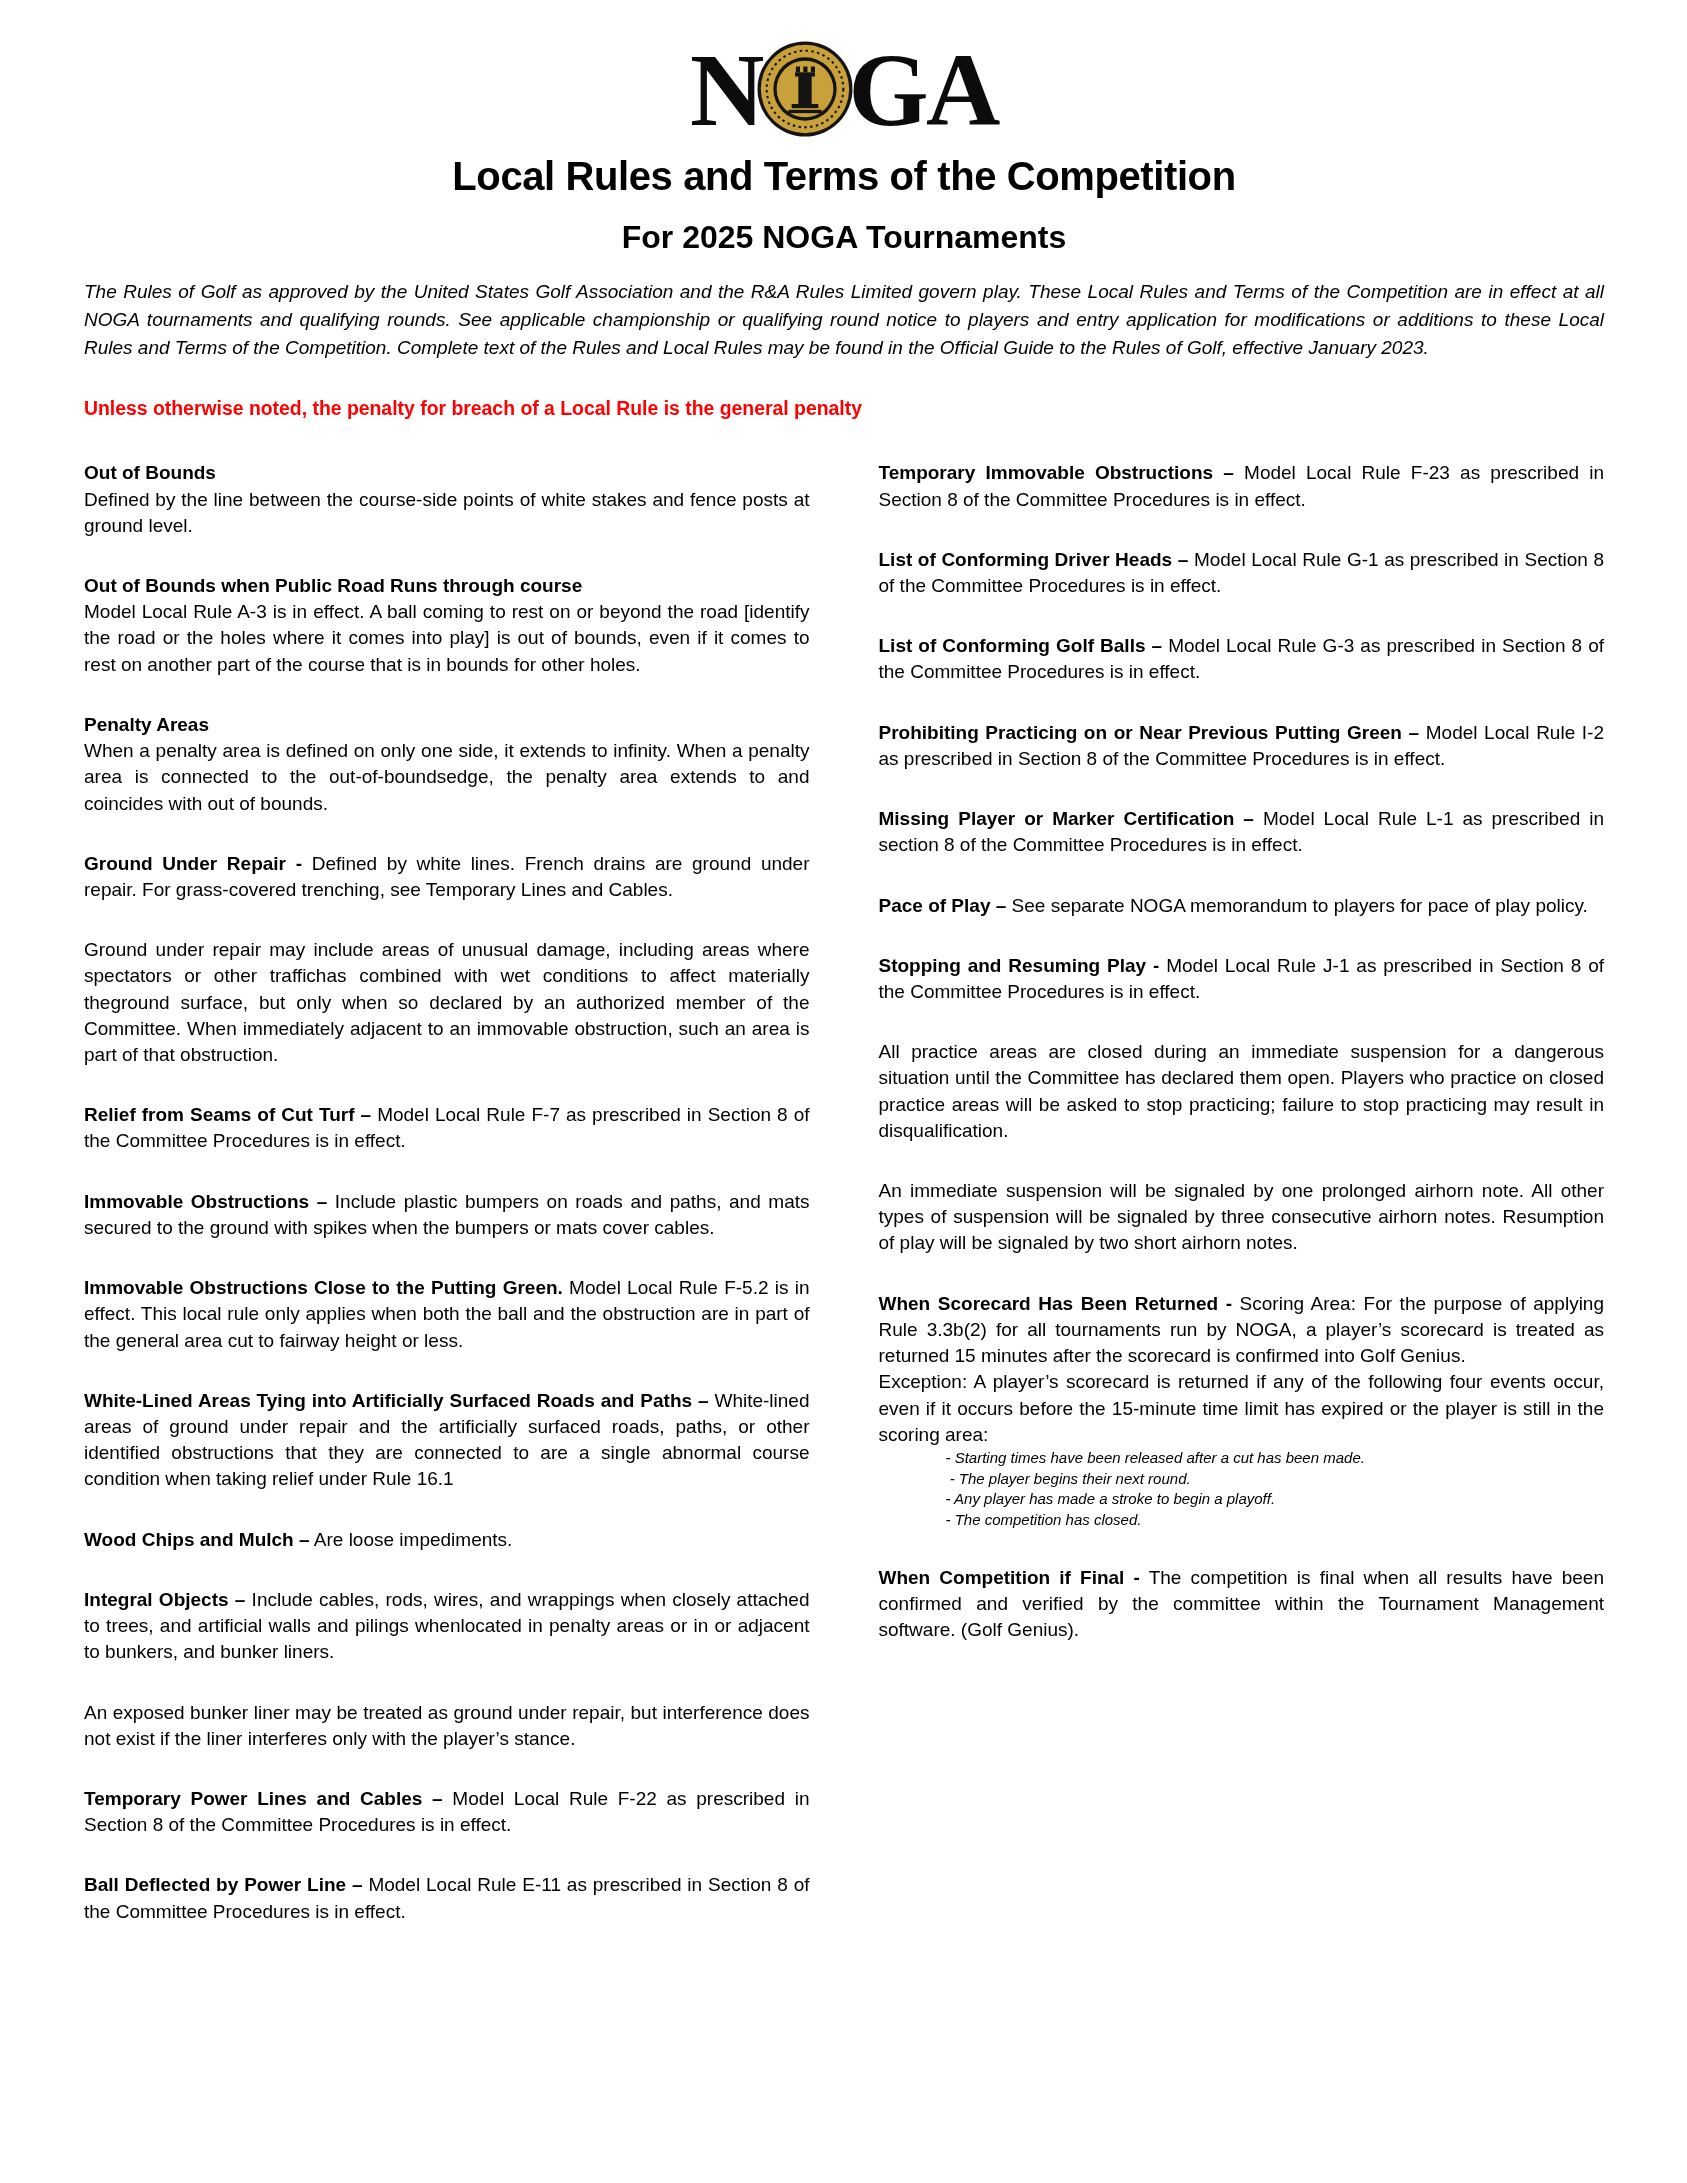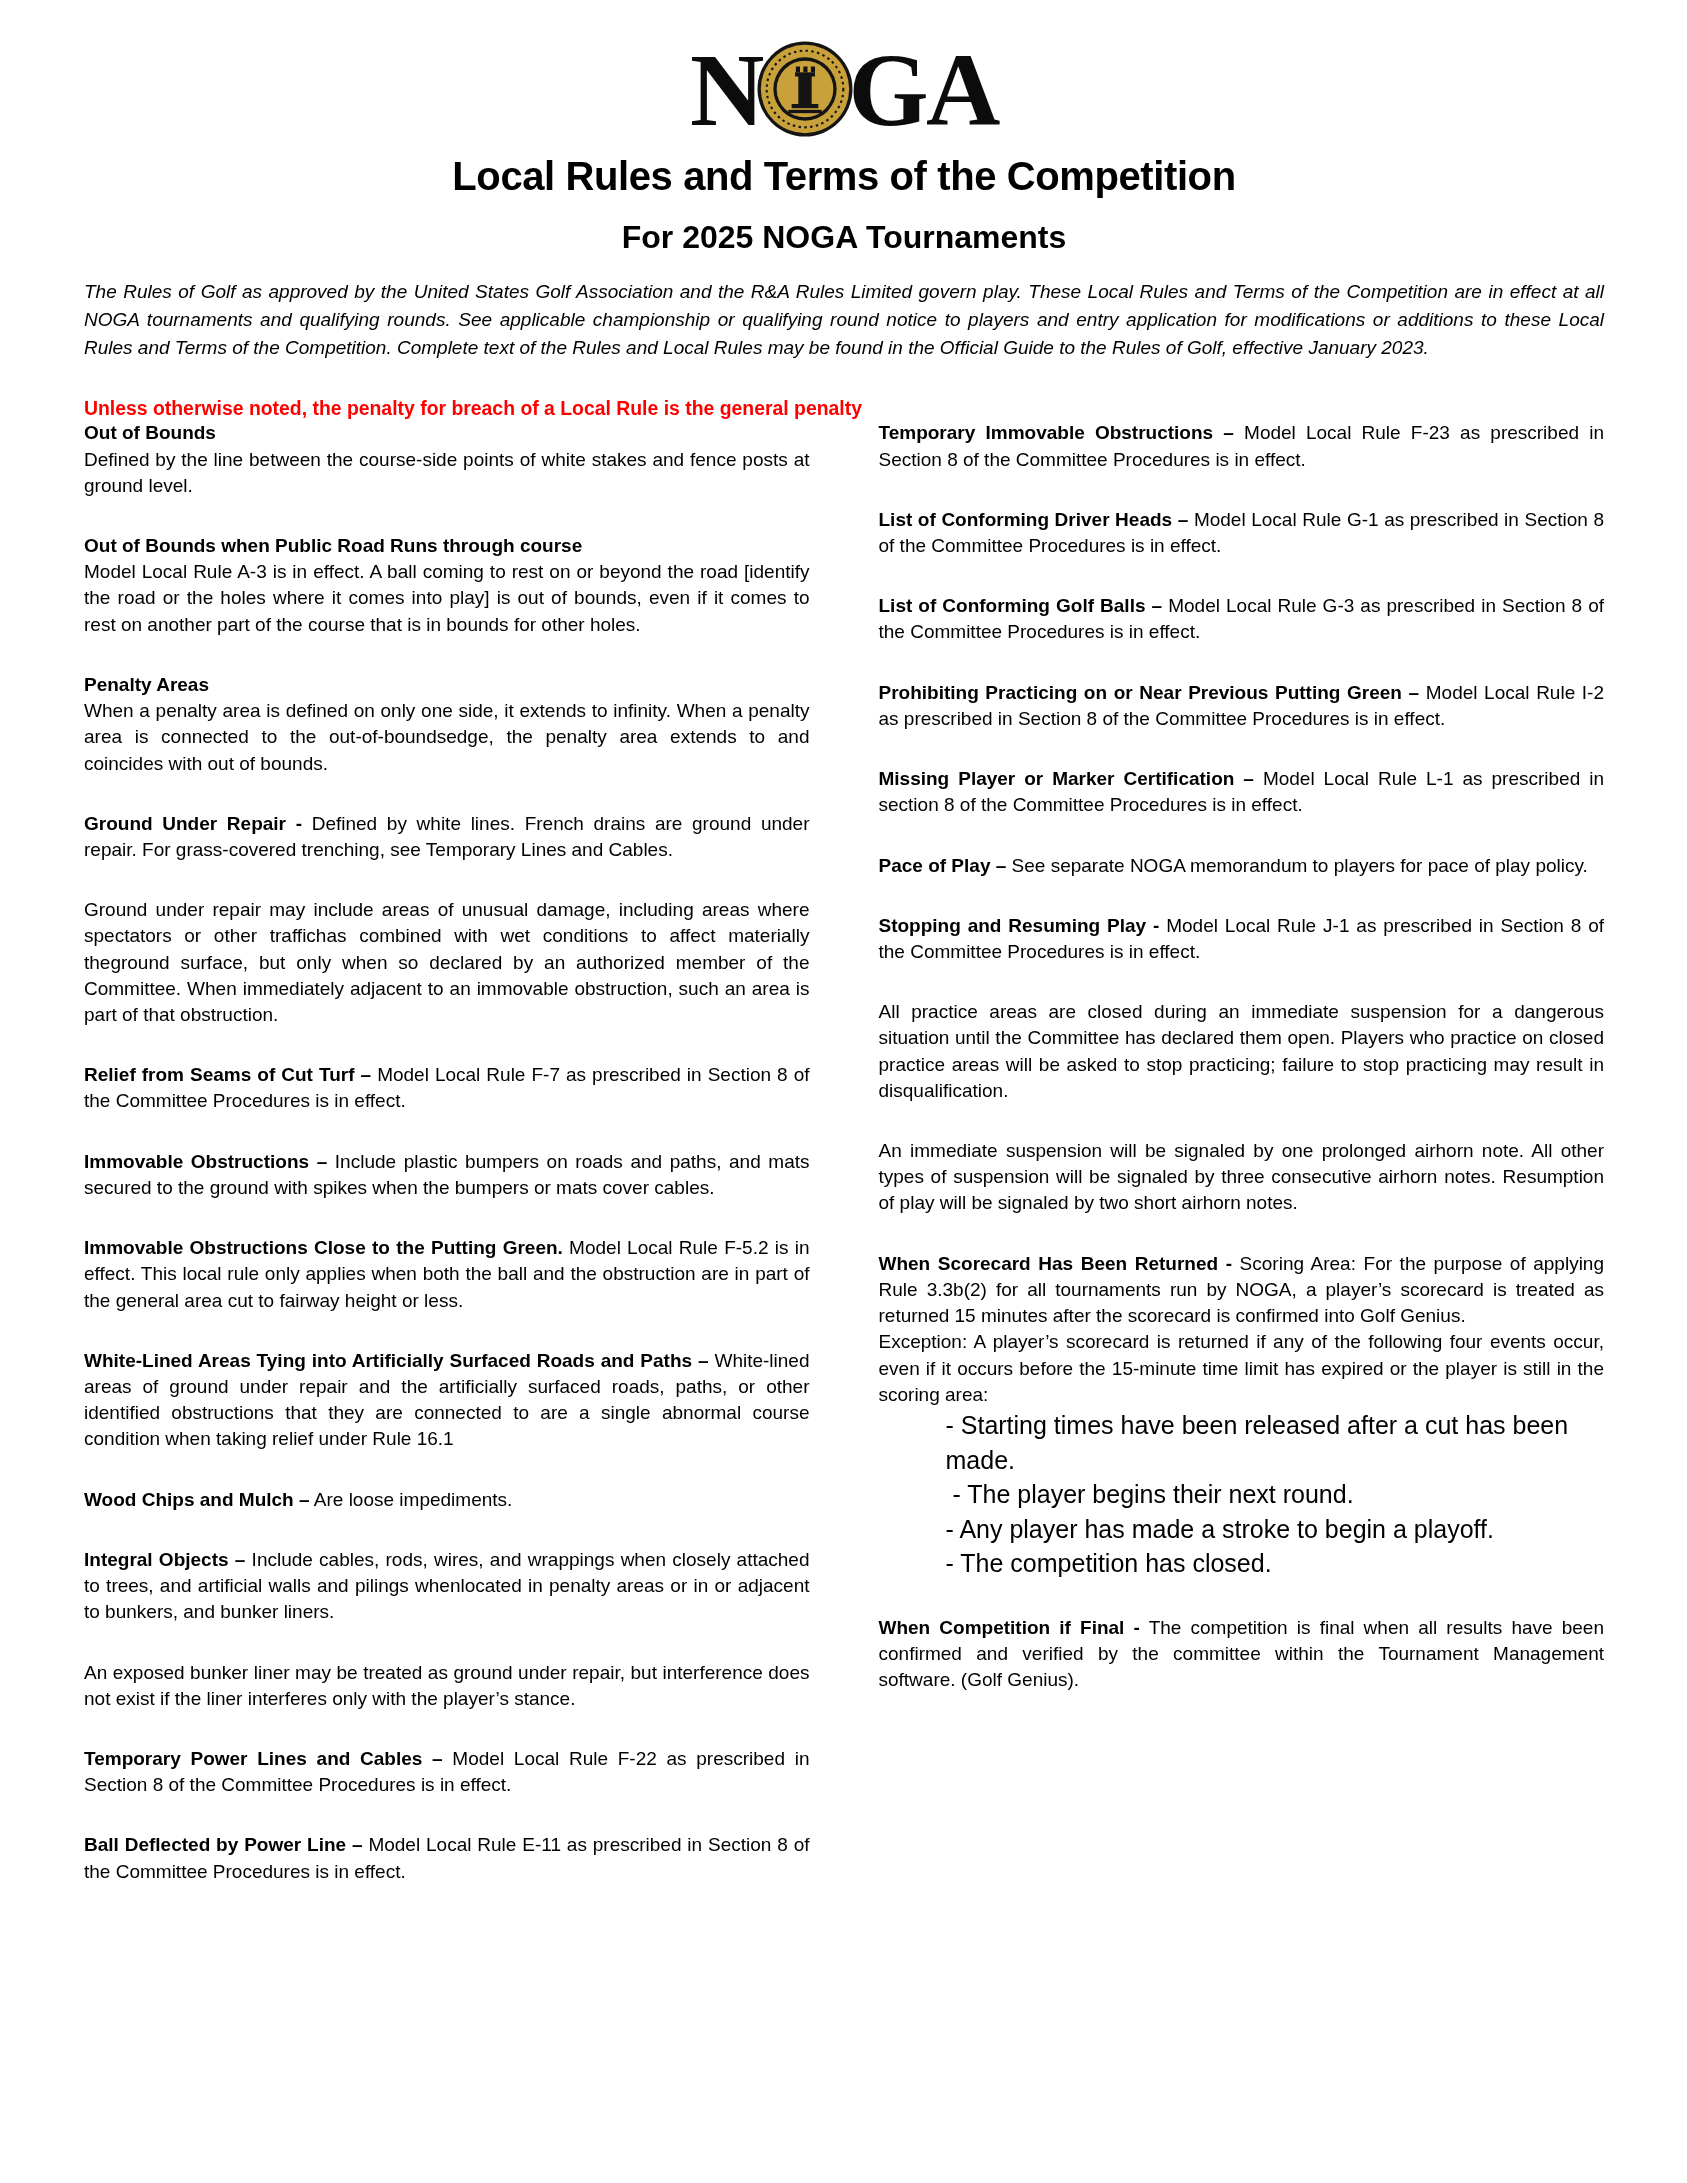--- a/index.html
+++ b/index.html
@@ -51,40 +51,42 @@
     font-weight: bold;
     font-size: 19.4px;
     margin-top: 35px;
   }
 
   
   .columns {
     display: grid;
     grid-template-columns: 1fr 1fr;
     column-gap: 69px;
+    margin-top: 40px;
     align-items: start;
   }
   .col section { margin-bottom: 34px; }
   .h {
     font-weight: bold;
     font-size: 19px;
     line-height: 1.38;
   }
   .body {
     font-size: 19px;
     line-height: 1.38;
     text-align: justify;
     white-space: pre-line;
   }
   .body b { font-weight: bold; }
   .list-item {
-    font-size: 25px;
+    font-size: 15px;
     line-height: 1.38;
     padding-left: 67px;
     white-space: pre-wrap;
+    font-style: italic;
   }
 </style>
 </head>
 <body>
 
 <div class="page">
 
   <header>
     <div class="logo-row">
       <span class="logo-letter">N</span>

